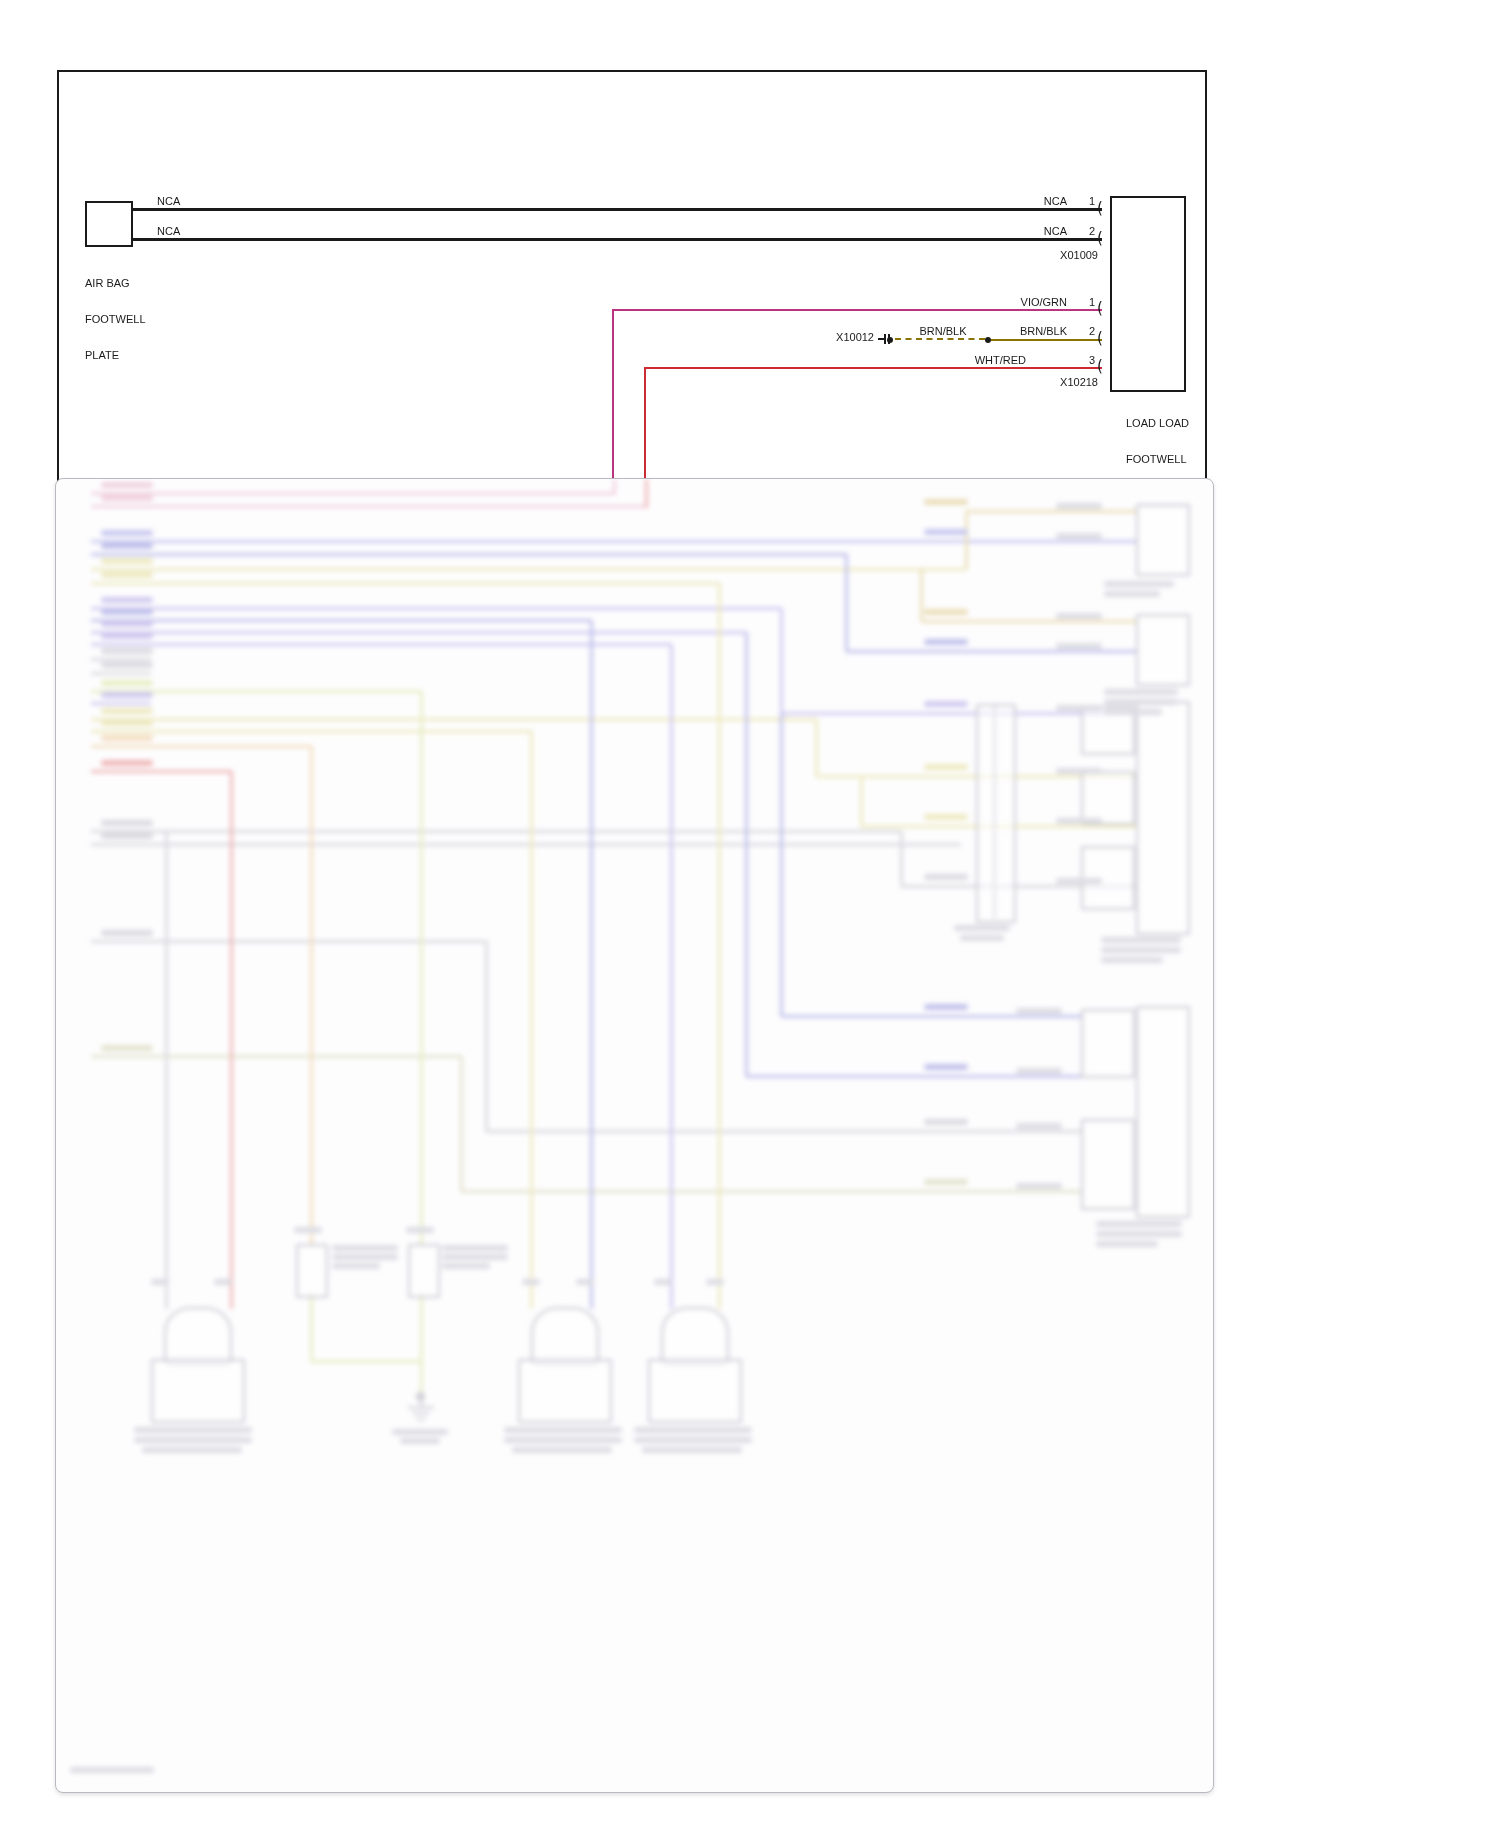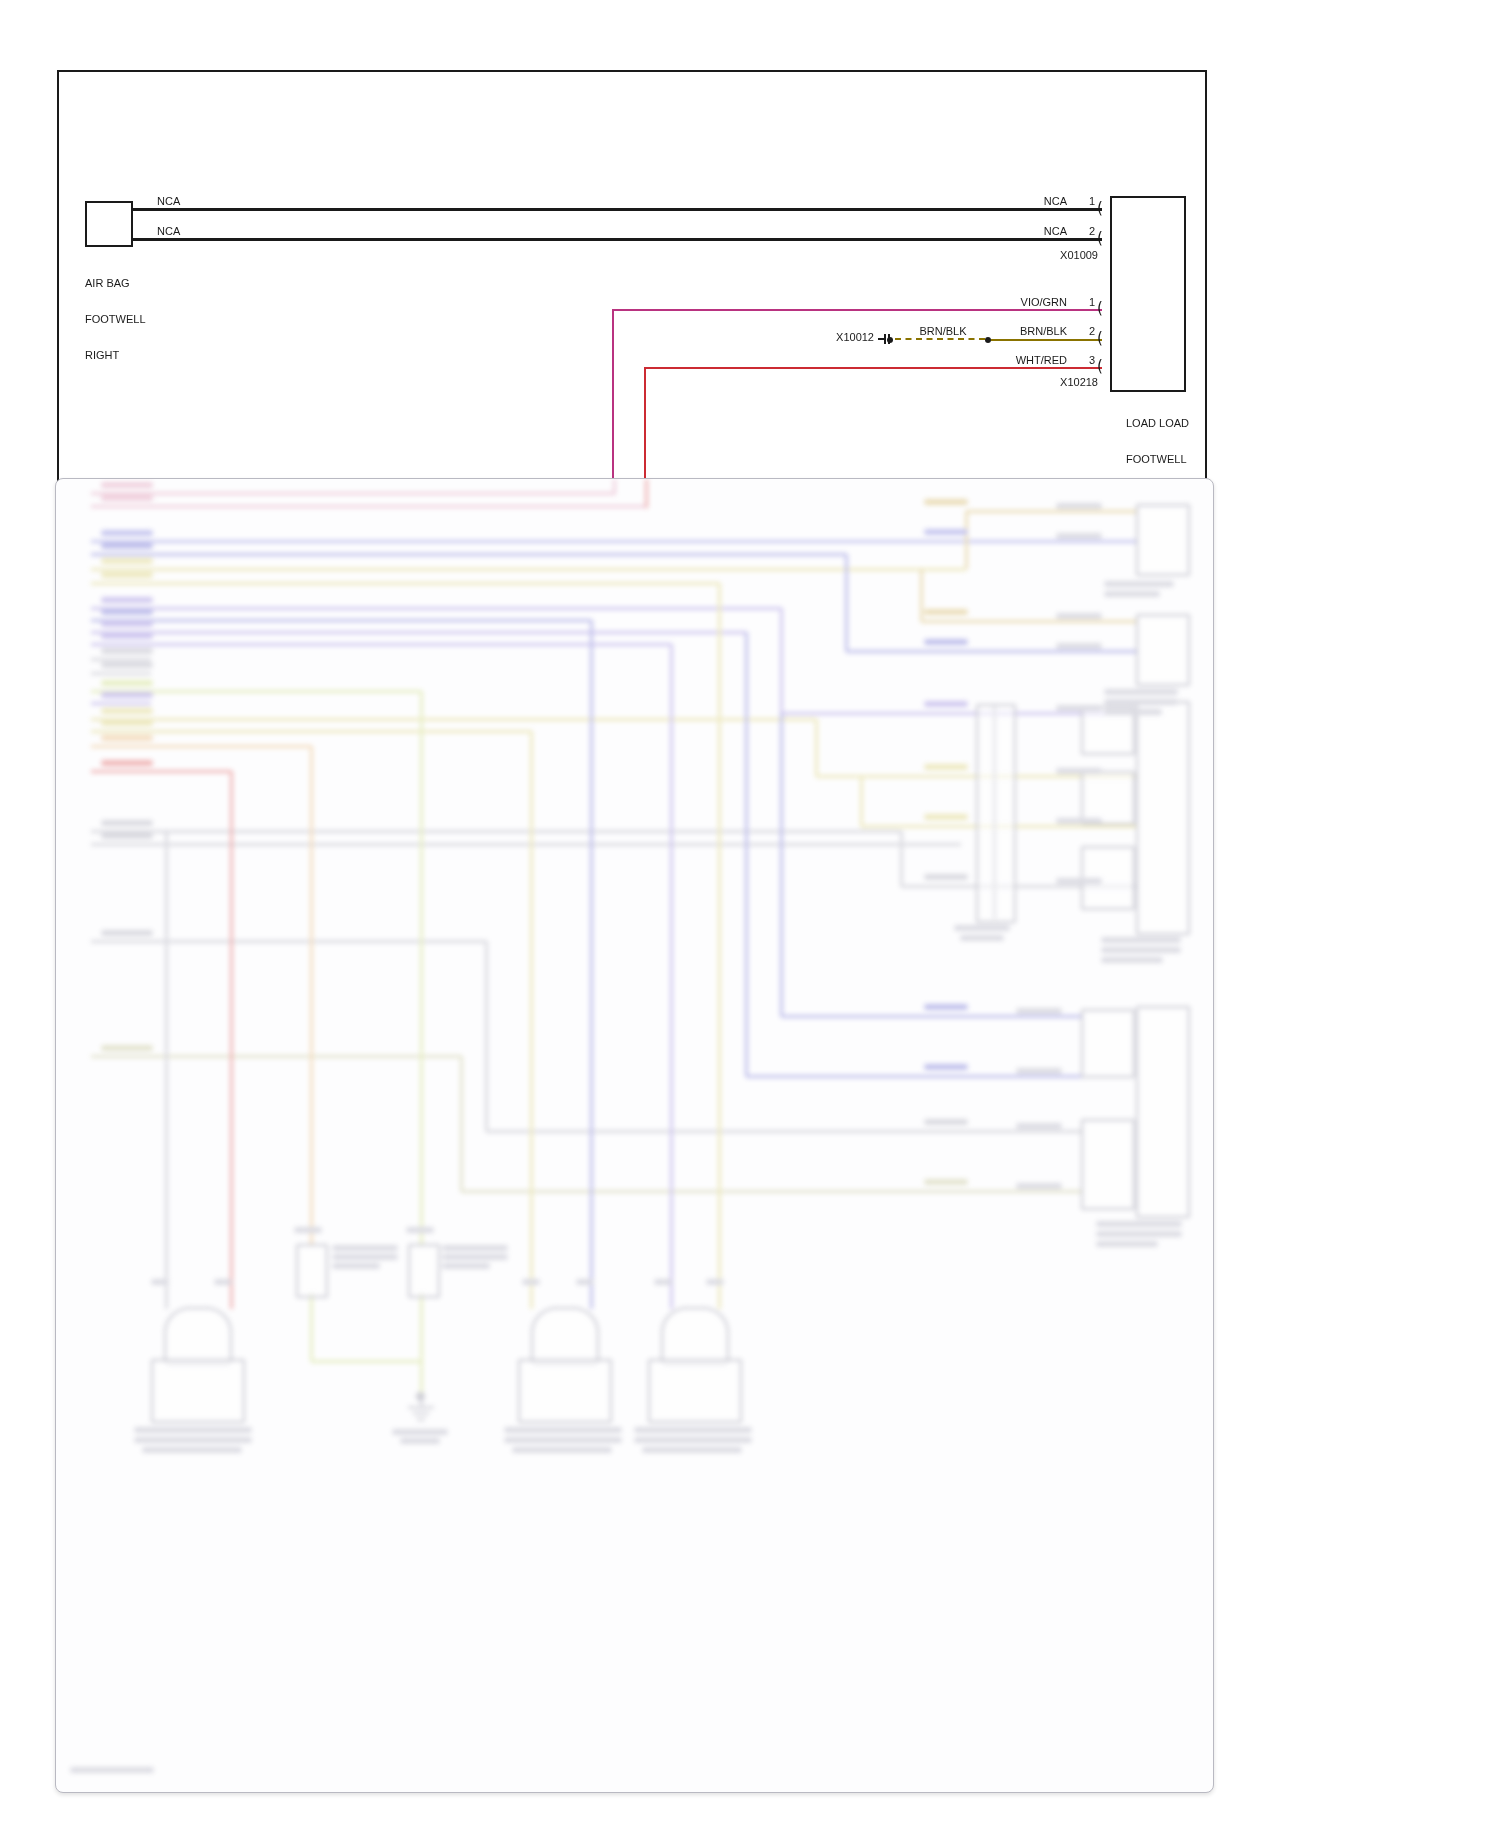--- a/index.html
+++ b/index.html
@@ -37,21 +37,21 @@
 <body>
 
 <div class="canvas">
 
   <div class="box" style="left:57px;top:70px;width:1146px;height:1690px;"></div>
 
   <div class="box" style="left:85px;top:201px;width:44px;height:42px;"></div>
   <div class="lbl" style="left:85px;top:253px;">
     <div>AIR BAG</div>
     <div>FOOTWELL</div>
-    <div>RIGHT</div>
+    <div>PLATE</div>
   </div>
 
   <div class="wire h c-blk" style="left:133px;top:208px;width:969px;"></div>
   <div class="lbl" style="left:157px;top:195px;">NCA</div>
   <div class="lbl r" style="left:990px;top:195px;width:77px;">NCA</div>
   <div class="lbl r" style="left:1058px;top:195px;width:37px;">1</div>
   <div class="arc" style="left:1097px;top:201px;">(</div>
 
   <div class="wire h c-blk" style="left:133px;top:238px;width:969px;"></div>
   <div class="lbl" style="left:157px;top:225px;">NCA</div>
@@ -76,21 +76,21 @@
   <div class="dashw" style="left:895px;top:338px;width:90px;"></div>
   <div class="dot" style="left:985px;top:337px;"></div>
   <div class="wire hc c-brn" style="left:991px;top:339px;width:111px;"></div>
   <div class="lbl c" style="left:897px;top:325px;width:92px;">BRN/BLK</div>
   <div class="lbl r" style="left:985px;top:325px;width:82px;">BRN/BLK</div>
   <div class="lbl r" style="left:1058px;top:325px;width:37px;">2</div>
   <div class="arc" style="left:1097px;top:331px;">(</div>
 
   <div class="wire hc c-red" style="left:645px;top:367px;width:457px;"></div>
   <div class="wire v c-red" style="left:644px;top:367px;height:111px;"></div>
-  <div class="lbl r" style="left:985px;top:354px;width:82px;">WHT/RED</div>
+  <div class="lbl r" style="left:944px;top:354px;width:82px;">WHT/RED</div>
   <div class="lbl r" style="left:1058px;top:354px;width:37px;">3</div>
   <div class="arc" style="left:1097px;top:359px;">(</div>
   <div class="lbl r" style="left:1000px;top:376px;width:98px;">X10218</div>
 
   <div class="box" style="left:1110px;top:196px;width:72px;height:192px;"></div>
   <div class="lbl" style="left:1126px;top:393px;">
     <div>LOAD LOAD</div>
     <div>FOOTWELL</div>
   </div>
 

